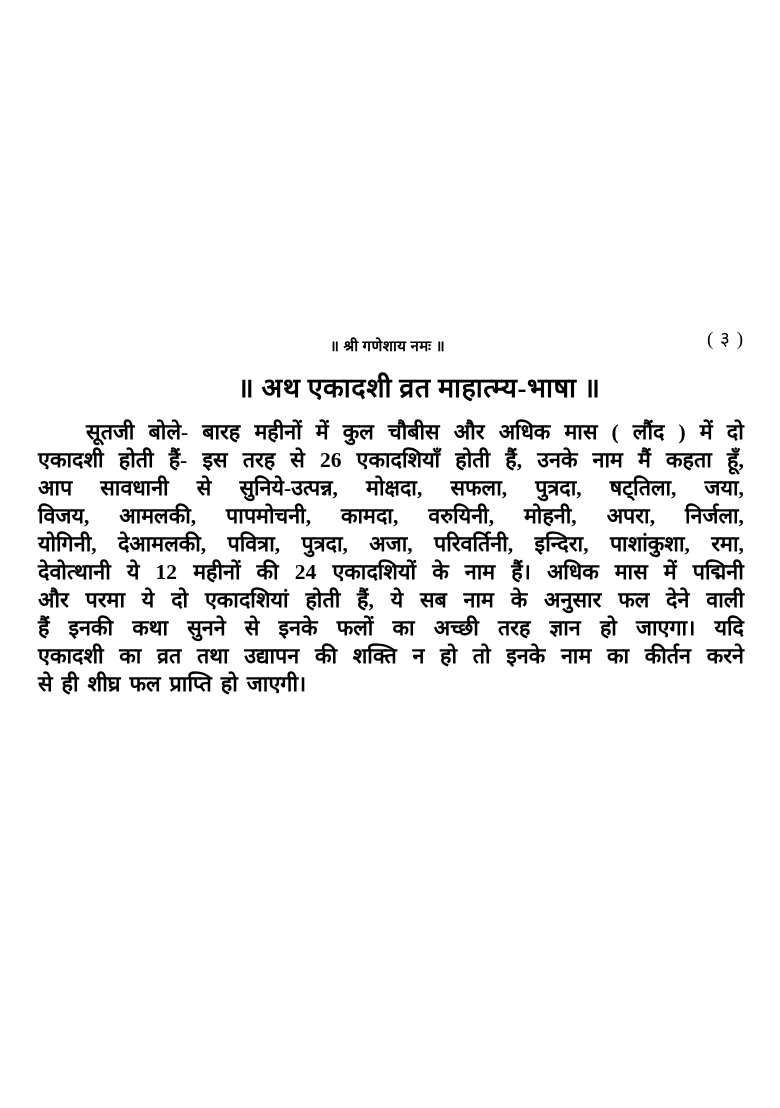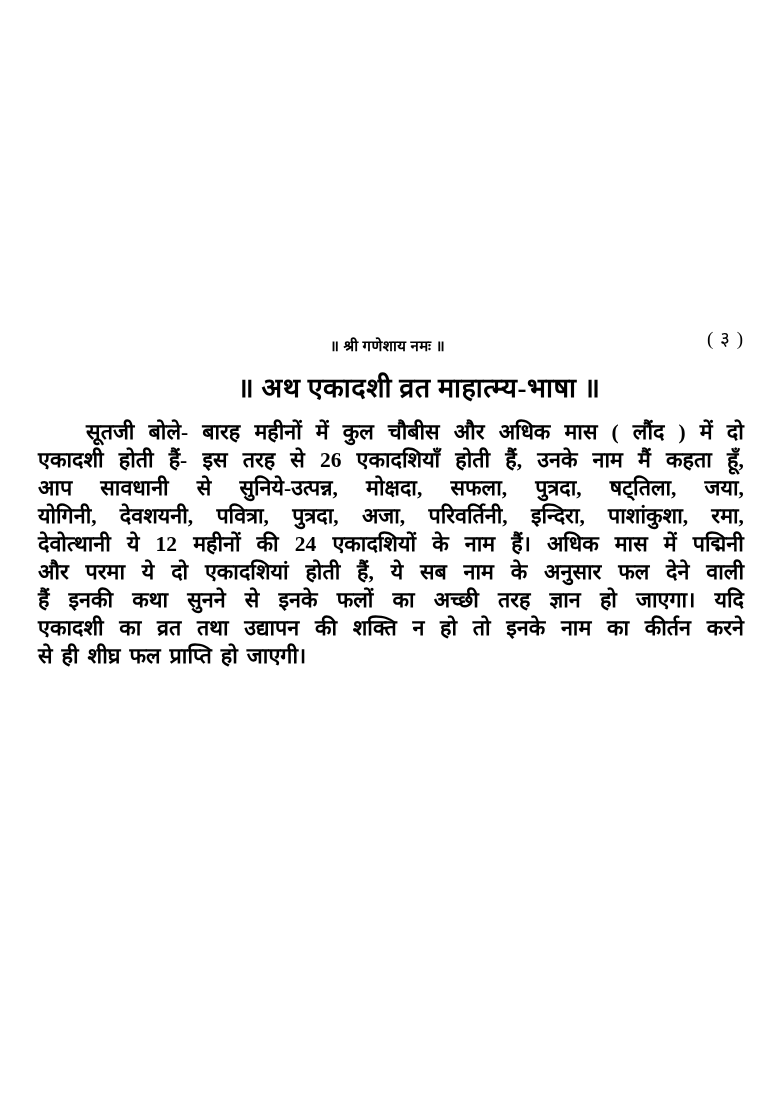--- a/index.html
+++ b/index.html
@@ -127,21 +127,22 @@
     <div class="invocation">॥ श्री गणेशाय नमः ॥</div>
     <div class="page-number">( ३ )</div>
   </div>
 
   <div class="doc-title">॥ अथ एकादशी व्रत माहात्म्य-भाषा ॥</div>
 
   <div class="body-block">
       <div class="body-line justify first"><span class="indent-spacer"></span><span class="w">सूतजी</span><span class="w">बोले-</span><span class="w">बारह</span><span class="w">महीनों</span><span class="w">में</span><span class="w">कुल</span><span class="w">चौबीस</span><span class="w">और</span><span class="w">अधिक</span><span class="w">मास</span><span class="w">(</span><span class="w">लौंद</span><span class="w">)</span><span class="w">में</span><span class="w">दो</span></div>
       <div class="body-line justify"><span class="w">एकादशी</span><span class="w">होती</span><span class="w">हैं-</span><span class="w">इस</span><span class="w">तरह</span><span class="w">से</span><span class="w">26</span><span class="w">एकादशियाँ</span><span class="w">होती</span><span class="w">हैं,</span><span class="w">उनके</span><span class="w">नाम</span><span class="w">मैं</span><span class="w">कहता</span><span class="w">हूँ,</span></div>
       <div class="body-line justify"><span class="w">आप</span><span class="w">सावधानी</span><span class="w">से</span><span class="w">सुनिये-उत्पन्न,</span><span class="w">मोक्षदा,</span><span class="w">सफला,</span><span class="w">पुत्रदा,</span><span class="w">षट्तिला,</span><span class="w">जया,</span></div>
-      <div class="body-line justify"><span class="w">योगिनी,</span><span class="w">देवशयनी,</span><span class="w">पवित्रा,</span><span class="w">पुत्रदा,</span><span class="w">अजा,</span><span class="w">परिवर्तिनी,</span><span class="w">इन्दिरा,</span><span class="w">पाशांकुशा,</span><span class="w">रमा,</span></div>
+      <div class="body-line justify"><span class="w">विजय,</span><span class="w">आमलकी,</span><span class="w">पापमोचनी,</span><span class="w">कामदा,</span><span class="w">वरुयिनी,</span><span class="w">मोहनी,</span><span class="w">अपरा,</span><span class="w">निर्जला,</span></div>
+      <div class="body-line justify"><span class="w">योगिनी,</span><span class="w">देआमलकी,</span><span class="w">पवित्रा,</span><span class="w">पुत्रदा,</span><span class="w">अजा,</span><span class="w">परिवर्तिनी,</span><span class="w">इन्दिरा,</span><span class="w">पाशांकुशा,</span><span class="w">रमा,</span></div>
       <div class="body-line justify"><span class="w">देवोत्थानी</span><span class="w">ये</span><span class="w">12</span><span class="w">महीनों</span><span class="w">की</span><span class="w">24</span><span class="w">एकादशियों</span><span class="w">के</span><span class="w">नाम</span><span class="w">हैं।</span><span class="w">अधिक</span><span class="w">मास</span><span class="w">में</span><span class="w">पद्मिनी</span></div>
       <div class="body-line justify"><span class="w">और</span><span class="w">परमा</span><span class="w">ये</span><span class="w">दो</span><span class="w">एकादशियां</span><span class="w">होती</span><span class="w">हैं,</span><span class="w">ये</span><span class="w">सब</span><span class="w">नाम</span><span class="w">के</span><span class="w">अनुसार</span><span class="w">फल</span><span class="w">देने</span><span class="w">वाली</span></div>
       <div class="body-line justify"><span class="w">हैं</span><span class="w">इनकी</span><span class="w">कथा</span><span class="w">सुनने</span><span class="w">से</span><span class="w">इनके</span><span class="w">फलों</span><span class="w">का</span><span class="w">अच्छी</span><span class="w">तरह</span><span class="w">ज्ञान</span><span class="w">हो</span><span class="w">जाएगा।</span><span class="w">यदि</span></div>
       <div class="body-line justify"><span class="w">एकादशी</span><span class="w">का</span><span class="w">व्रत</span><span class="w">तथा</span><span class="w">उद्यापन</span><span class="w">की</span><span class="w">शक्ति</span><span class="w">न</span><span class="w">हो</span><span class="w">तो</span><span class="w">इनके</span><span class="w">नाम</span><span class="w">का</span><span class="w">कीर्तन</span><span class="w">करने</span></div>
       <div class="body-line ragged"><span class="w">से</span><span class="w">ही</span><span class="w">शीघ्र</span><span class="w">फल</span><span class="w">प्राप्ति</span><span class="w">हो</span><span class="w">जाएगी।</span></div>
     </div>
 
 </div>
 
 </body></html>

